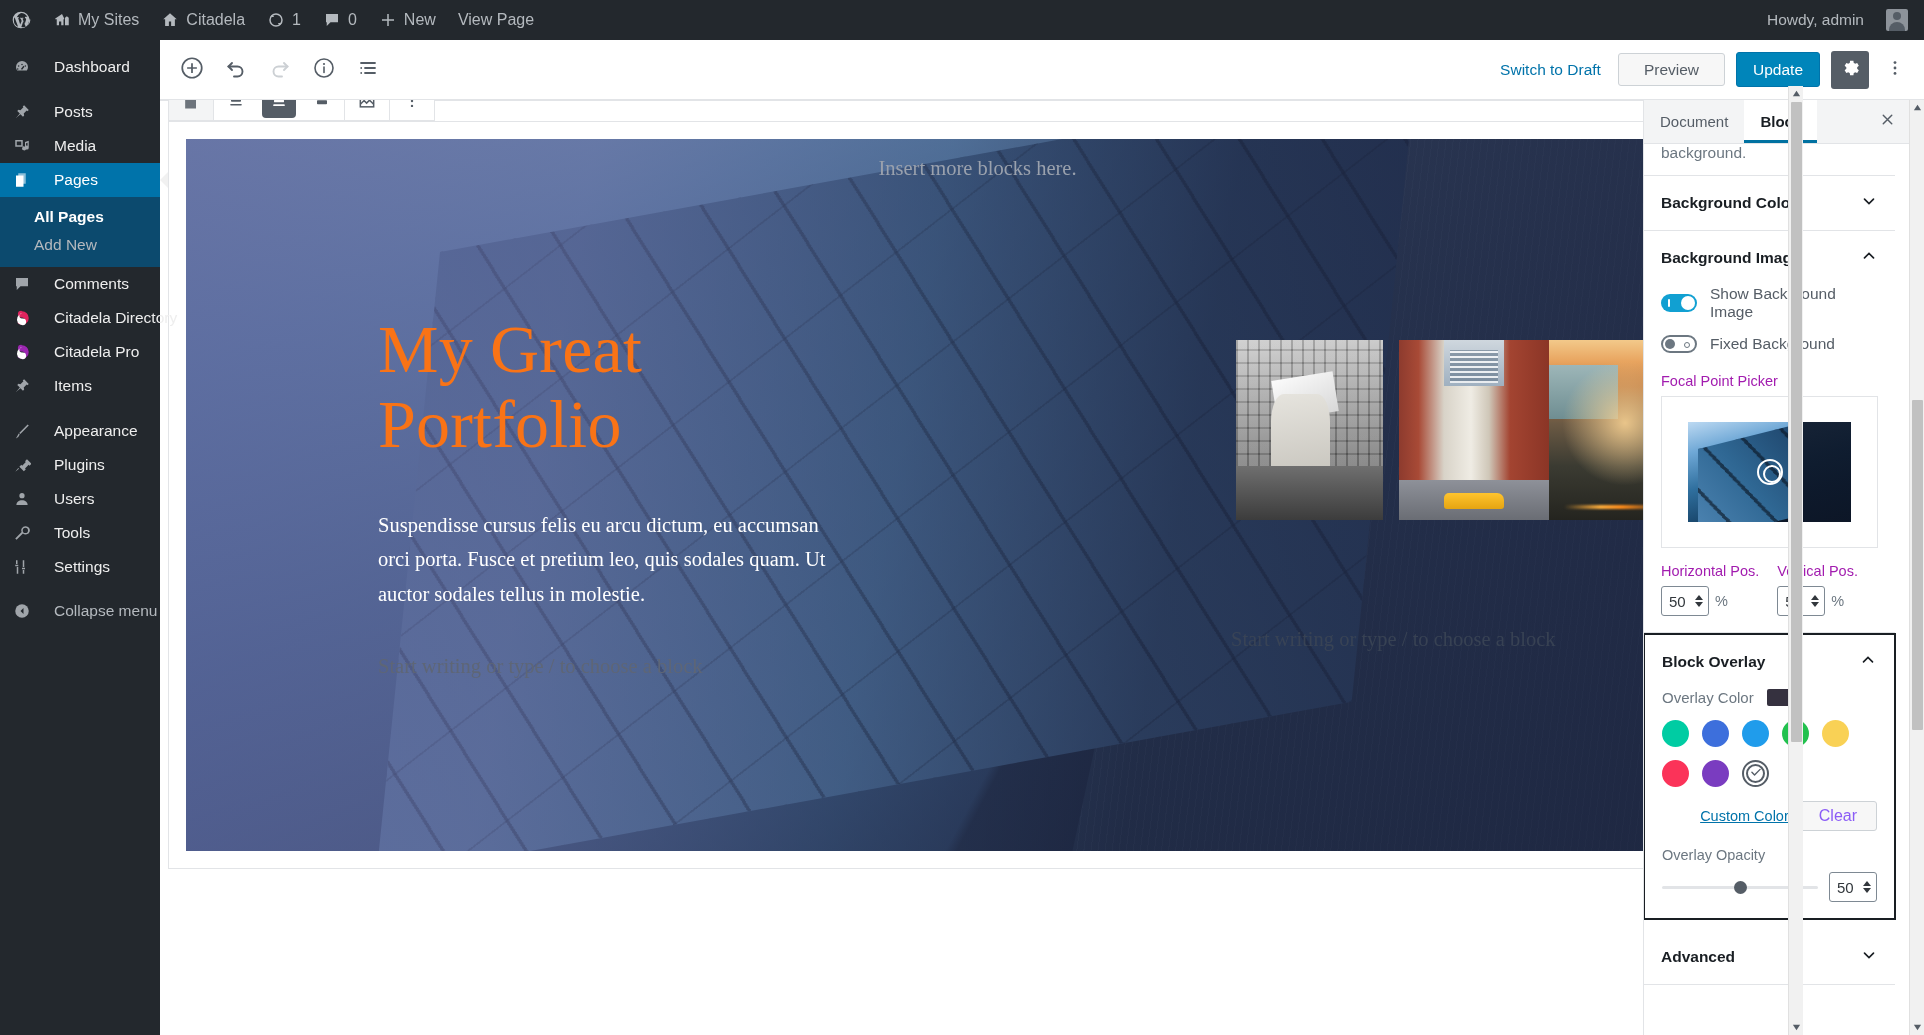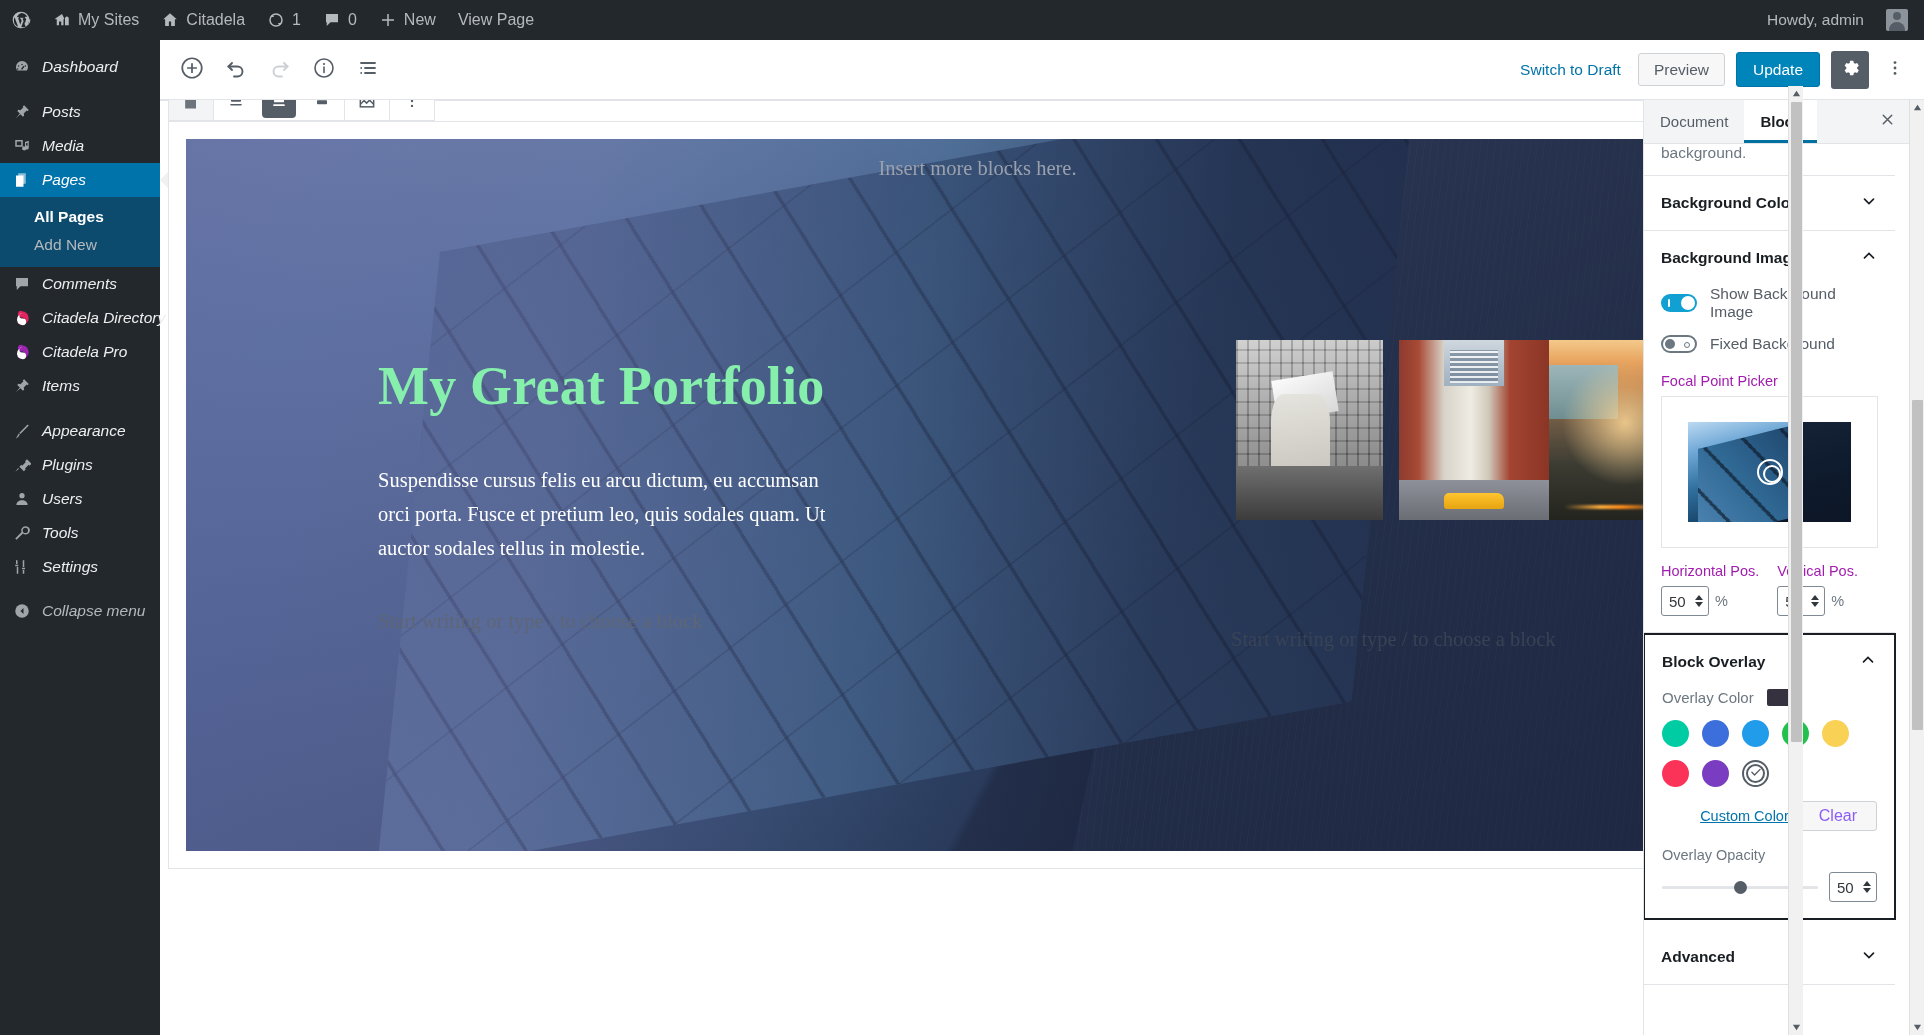--- a/index.html
+++ b/index.html
@@ -24,22 +24,22 @@
   .ab-avatar::before{content:"";position:absolute;width:8px;height:8px;border-radius:50%;background:#555d66;left:7px;top:3px;}
   .ab-avatar::after{content:"";position:absolute;width:16px;height:9px;border-radius:8px 8px 0 0;background:#555d66;left:3px;top:13px;}
   .ab-num{ color:#b4b9be; }
 
   
   #adminmenu{
     position:absolute; top:40px; left:0; width:160px; height:995px;
     background:#23282d; z-index:50;
   }
   .menu-item{
-    display:flex; align-items:center; gap:10px;
-    height:34px; padding:0 0 0 12px; color:#eee; font-size:15.5px; position:relative;font-style:italic;
+    display:flex; align-items:center; gap:22px;
+    height:34px; padding:0 0 0 12px; color:#eee; font-size:15.5px; position:relative;
   }
   .menu-item .mi-ico{ width:20px;height:20px;display:flex;align-items:center;justify-content:center;flex:0 0 20px; color:#a0a5aa;}
   .menu-item.sep{ margin-top:11px; }
   .menu-item.current{ background:#0073aa; color:#fff; }
   .menu-item.current .mi-ico{ color:#fff; }
   .menu-item.current::after{
     content:""; position:absolute; right:-8px; top:50%; margin-top:-8px;
     border:8px solid transparent; border-right-color:#f1f1f1; border-left:0;
   }
   .submenu{ background:#0c4a6e; padding:6px 0 8px 0; }
@@ -56,21 +56,21 @@
   }
   .hdr-btn{
     width:44px;height:44px;display:flex;align-items:center;justify-content:center;
     color:#555d66; border-radius:2px;
   }
   .hdr-btn.disabled{ color:#ccd0d4; }
   .hdr-right{ margin-left:auto; display:flex; align-items:center; gap:11px; }
   .switch-draft{ color:#0073aa; font-size:15.5px; padding:4px 6px; }
   .btn-preview{
     border:1px solid #cdd2d6; background:#f7f7f7; color:#555d66;
-    padding:7px 15px; border-radius:3px; font-size:15.5px; line-height:1.1;
+    padding:7px 25px; border-radius:3px; font-size:15.5px; line-height:1.1;
   }
   .btn-update{
     background:#0085ba; color:#fff; border:1px solid #0073aa;
     padding:8px 16px; border-radius:3px; font-size:15.5px; line-height:1.1;
   }
   .btn-gear{
     width:38px;height:38px;background:#555d66;color:#fff;border-radius:3px;
     display:flex;align-items:center;justify-content:center;
   }
   .btn-kebab{ width:30px;height:38px;display:flex;align-items:center;justify-content:center;color:#555d66;}
@@ -121,22 +121,22 @@
       rgba(60,80,120,.55) 45%,
       rgba(35,45,75,.66) 62%,
       rgba(30,38,66,.80) 100%);
   }
   .hero-inner{
     position:absolute; inset:0; display:flex; align-items:center;
     padding:0 70px 0 192px; z-index:5;
   }
   .hero-left{ width:455px; }
   .hero-h1{
-    font-family:"Liberation Serif", serif; font-size:54px; color:#86efac;
-    font-weight:700; letter-spacing:.2px; line-height:1.1;
+    font-family:"Liberation Serif", serif; font-size:68px; color:#f97316;
+    font-weight:400; letter-spacing:.2px; line-height:1.1;
   }
   .hero-p{
     font-family:"Liberation Serif", serif; font-size:20.5px; color:#fff;
     line-height:1.68; margin-top:46px;
   }
   .hero-btn{
     display:inline-block; margin-top:38px; background:#f4f3ef; color:#555d66;
     font-family:"Liberation Serif", serif; font-size:21px;
     padding:15px 34px; border-radius:30px;
   }

